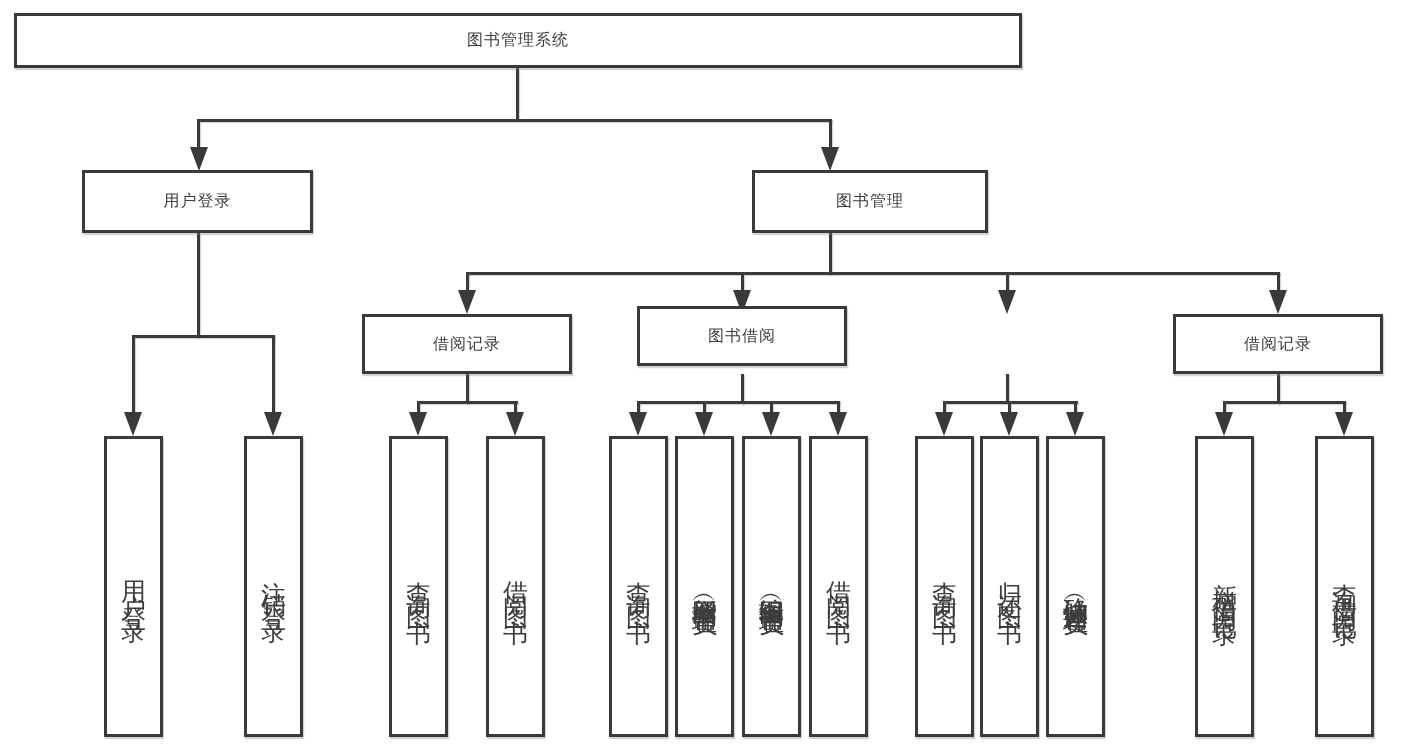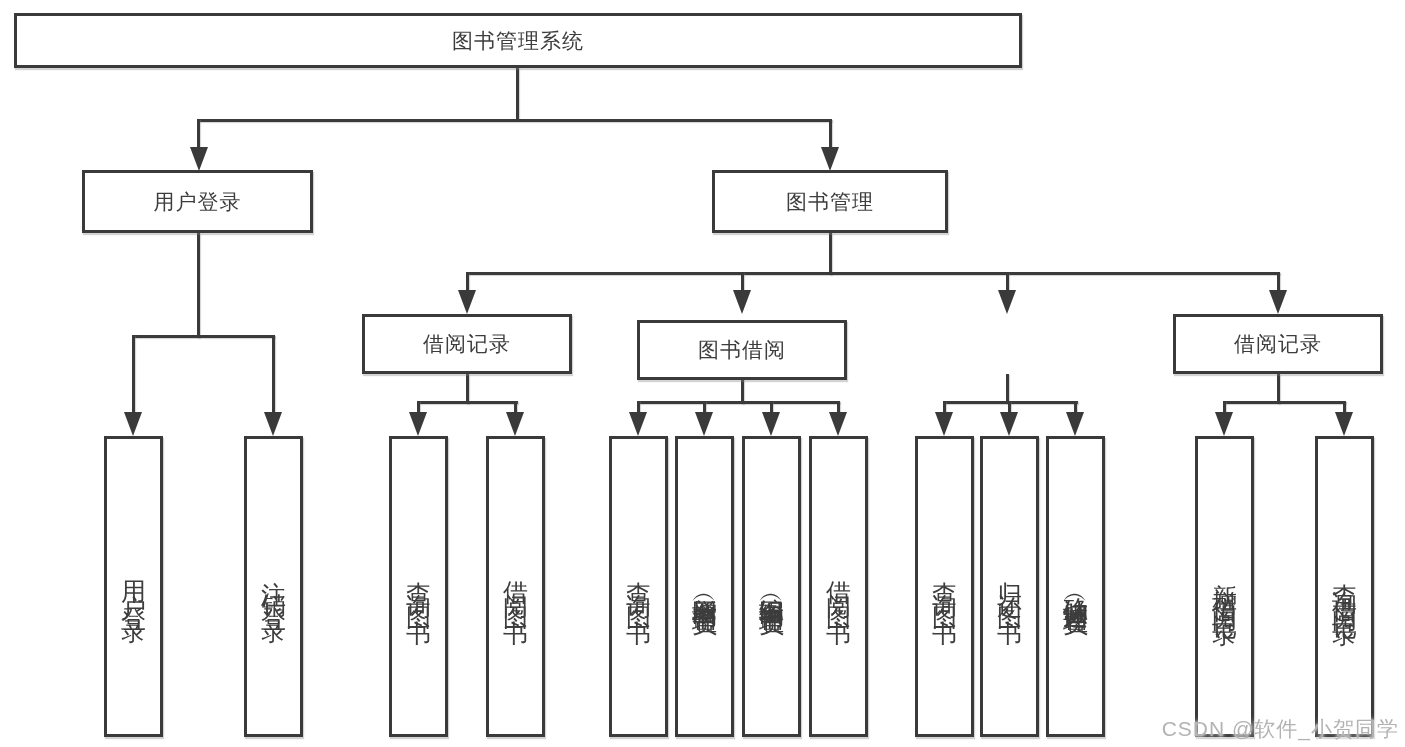--- a/index.html
+++ b/index.html
@@ -15,21 +15,21 @@
     position: absolute;
     box-sizing: border-box;
     background: #ffffff;
     border: 3px solid #3a3a3a;
     display: flex;
     align-items: center;
     justify-content: center;
     color: #3d3d3d;
     box-shadow: 1px 2px 1px rgba(130,130,130,0.35);
   }
-  .node span { font-size: 21px; letter-spacing: 1px; white-space: nowrap; }
+  .node span { font-size: 16px; letter-spacing: 1px; white-space: nowrap; }
   .leaf { width: 59px; height: 301px; top: 436px; }
   .leaf span {
     writing-mode: vertical-rl;
     text-orientation: mixed;
     font-size: 25px;
     letter-spacing: 13px;
     line-height: 1;
     white-space: nowrap;
   }
   .leaf.med span  { letter-spacing: 8px; }
@@ -123,29 +123,29 @@
   </div>
 
   <div class="node" style="left:14px; top:13px; width:1008px; height:55px;">
     <span>图书管理系统</span>
   </div>
 
   <div class="node" style="left:82px; top:170px; width:231px; height:63px;">
     <span>用户登录</span>
   </div>
 
-  <div class="node" style="left:712px; top:170px; width:236px; height:63px;">
+  <div class="node" style="left:752px; top:170px; width:236px; height:63px;">
     <span>图书管理</span>
   </div>
 
   <div class="node" style="left:362px; top:314px; width:210px; height:60px;">
     <span>借阅记录</span>
   </div>
 
-  <div class="node" style="left:637px; top:320px; width:210px; height:60px;">
+  <div class="node" style="left:637px; top:306px; width:210px; height:60px;">
     <span>图书借阅</span>
   </div>
 
 
   <div class="node" style="left:1173px; top:314px; width:210px; height:60px;">
     <span>借阅记录</span>
   </div>
 
   <div class="leaf" style="left:104px;">
     <span>用户登录</span>
@@ -184,15 +184,14 @@
     <span>确认归还（管理员）</span>
   </div>
 
   <div class="leaf med" style="left:1195px;">
     <span>新增借阅记录</span>
   </div>
   <div class="leaf med" style="left:1315px;">
     <span>查询借阅记录</span>
   </div>
 
-  <div class="watermark">CSDN @软件_小贺同学</div>
 
 </div>
 
 </body></html>

